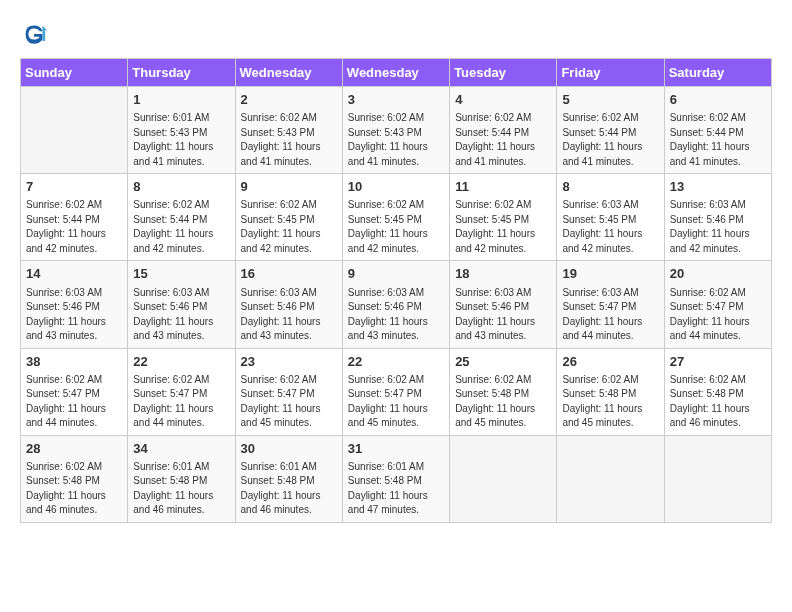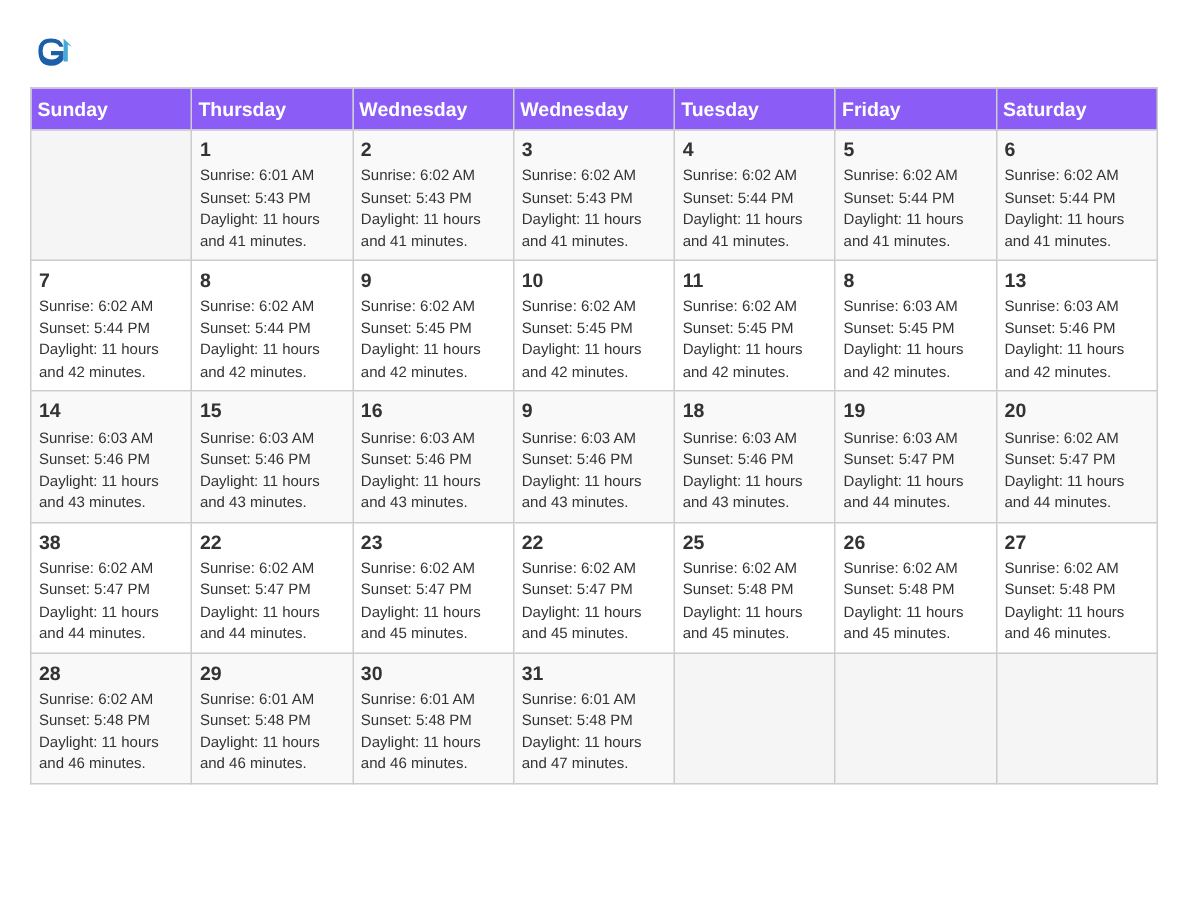--- a/index.html
+++ b/index.html
@@ -322,21 +322,21 @@
       </tr>
       <tr>
         <td>
           <span class="day-num">28</span>
           <div class="day-detail" style="white-space: pre-line;">Sunrise: 6:02 AM
 Sunset: 5:48 PM
 Daylight: 11 hours
 and 46 minutes.</div>
         </td>
         <td>
-          <span class="day-num">29</span>
+          <span class="day-num">34</span>
           <div class="day-detail" style="white-space: pre-line;">Sunrise: 6:01 AM
 Sunset: 5:48 PM
 Daylight: 11 hours
 and 46 minutes.</div>
         </td>
         <td>
           <span class="day-num">30</span>
           <div class="day-detail" style="white-space: pre-line;">Sunrise: 6:01 AM
 Sunset: 5:48 PM
 Daylight: 11 hours

